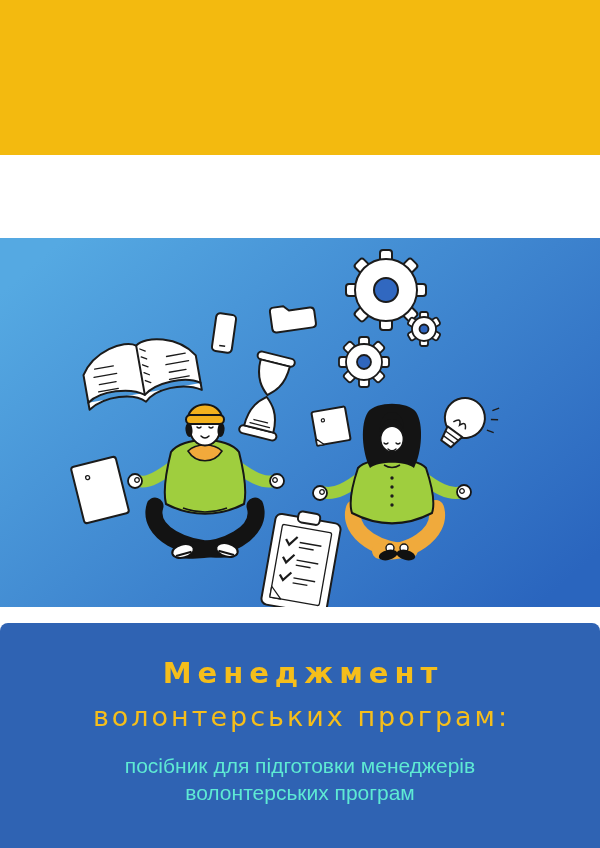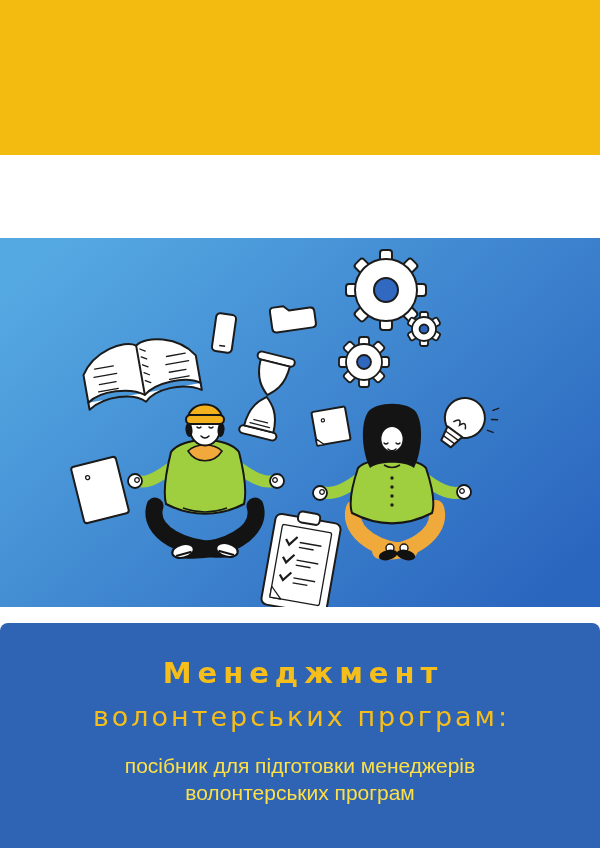--- a/index.html
+++ b/index.html
@@ -31,21 +31,21 @@
   .vol-name{position:static;font-size:14px;font-weight:bold;color:#2F9E45;letter-spacing:.4px;}
   .vol-sub{position:static;font-size:4.6px;color:#2F9E45;margin-top:1.5px;letter-spacing:.2px;}
   .illustration{position:absolute;left:0;top:238px;width:600px;height:369px;}
   .white-strip{position:absolute;left:0;top:607px;width:600px;height:16px;background:#fff;}
   .band-bottom{position:absolute;left:0;top:623px;width:600px;height:225px;background:#2F63B3;
                border-radius:8px 8px 0 0;text-align:center;}
   .title-l1{margin-top:33px;font-size:29px;font-weight:bold;color:#F5BE1B;
             letter-spacing:6px;padding-left:6px;font-family:"DejaVu Sans",sans-serif;text-align:center;}
   .title-l2{margin-top:11px;font-size:27px;font-weight:normal;color:#F5BE1B;
             letter-spacing:3px;padding-left:3px;font-family:"DejaVu Sans",sans-serif;}
-  .subtitle{margin:20px auto 0;max-width:430px;font-size:21px;color:#fde047;line-height:1.3;text-align:center;}
+  .subtitle{margin:20px auto 0;max-width:430px;font-size:21px;color:#5eead4;line-height:1.3;text-align:center;}
 </style>
 </head>
 <body>
 
 <div class="band-top"></div>
 
 <div class="logo-band">
 
   <svg class="un-emblem" width="36" height="44" viewBox="0 0 36 44">
     <circle cx="18" cy="18" r="16" fill="#6E9FD6"></circle>

